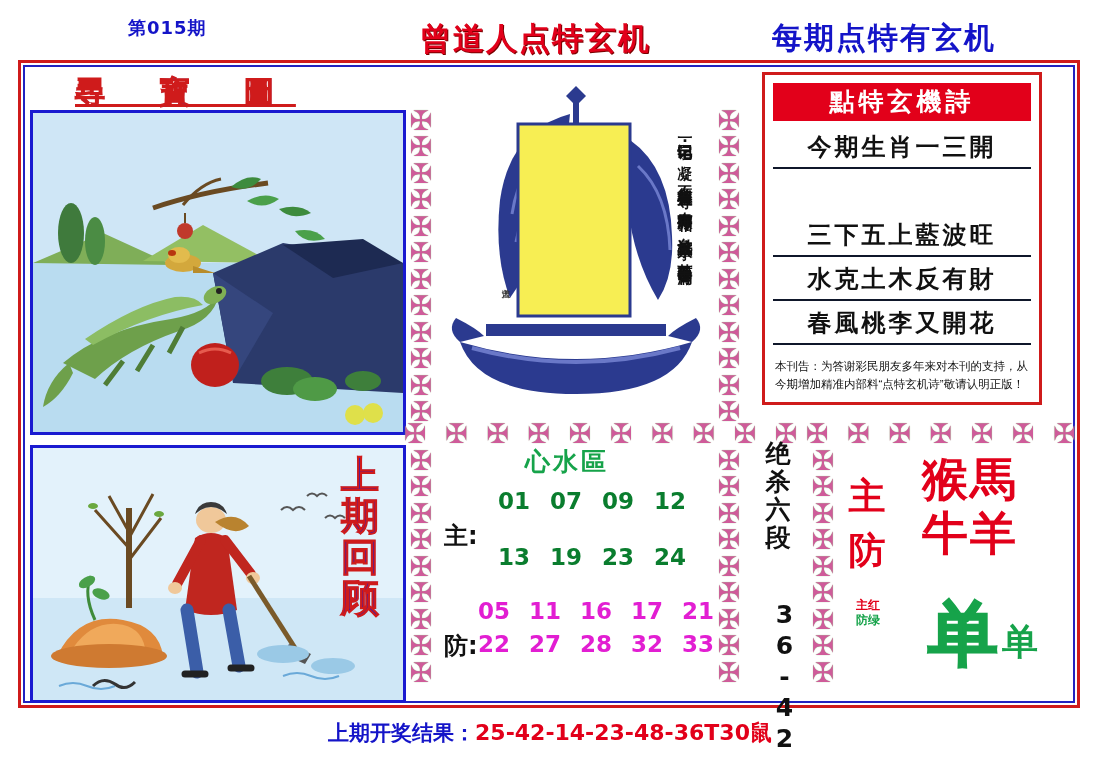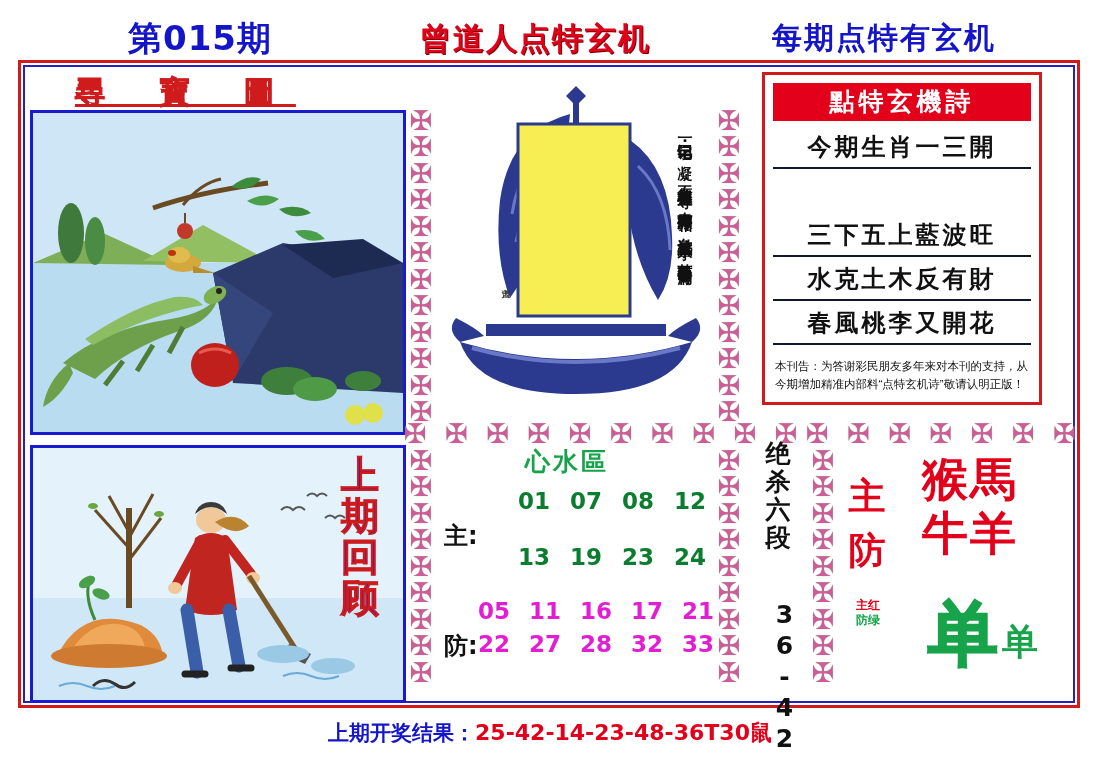--- a/index.html
+++ b/index.html
@@ -8,21 +8,21 @@
     background:#fff;
     font-family:"DejaVu Sans","Liberation Sans",sans-serif;
     position:relative;
     overflow:hidden;
   }
   .page{position:absolute;inset:0;}
 
   
   .issue{
     position:absolute;left:128px;top:16px;
-    font-size:34px;font-weight:bold;color:#1414c8;
+    font-size:18px;font-weight:bold;color:#1414c8;
     letter-spacing:1px;
     font-family:"DejaVu Sans",sans-serif;
   }
   .title-main{
     position:absolute;left:420px;top:18px;
     font-size:31px;font-weight:bold;color:#e2001a;
     letter-spacing:2px;
     font-family:"DejaVu Sans",sans-serif;
     text-shadow:1px 1px 0 #7a0000;
   }
@@ -139,21 +139,21 @@
     grid-template-columns:repeat(4,52px);
     grid-row-gap:30px;
   }
   .num-fang{
     left:498px;top:598px;width:208px;
     grid-template-columns:repeat(4,52px);
     grid-row-gap:30px;
   }
   .num-zhu div{
     font-size:23px;font-weight:bold;color:#0a7d2e;
-    text-align:right;
+    text-align:left;
     font-family:"DejaVu Sans",sans-serif;
   }
   .num-fang div{
     font-size:23px;font-weight:bold;color:#e21ed2;
     text-align:center;
     font-family:"DejaVu Sans",sans-serif;
   }
 
   
   .juesha{
@@ -464,21 +464,21 @@
   <div class="sail-text">一字记记曰∶凝 不须檀板共金尊 幸有微吟可相狎 色过棕亭入草亭 药条药甲润青青</div>
   <div class="sail-sign">曾道人</div>
 
   <div class="xinshui-title">心水區</div>
   <div class="zhu-label">主:</div>
   <div class="fang-label">防:</div>
 
   <div class="num-grid num-zhu">
     <div>01</div>
     <div>07</div>
-    <div>08</div>
+    <div>09</div>
     <div>12</div>
     <div>13</div>
     <div>19</div>
     <div>23</div>
     <div>24</div>
   </div>
 
   <div class="num-grid num-fang" style="grid-template-columns:repeat(5,44px);left:472px;width:222px;gap:7px;">
     <div>05</div>
     <div>11</div>

